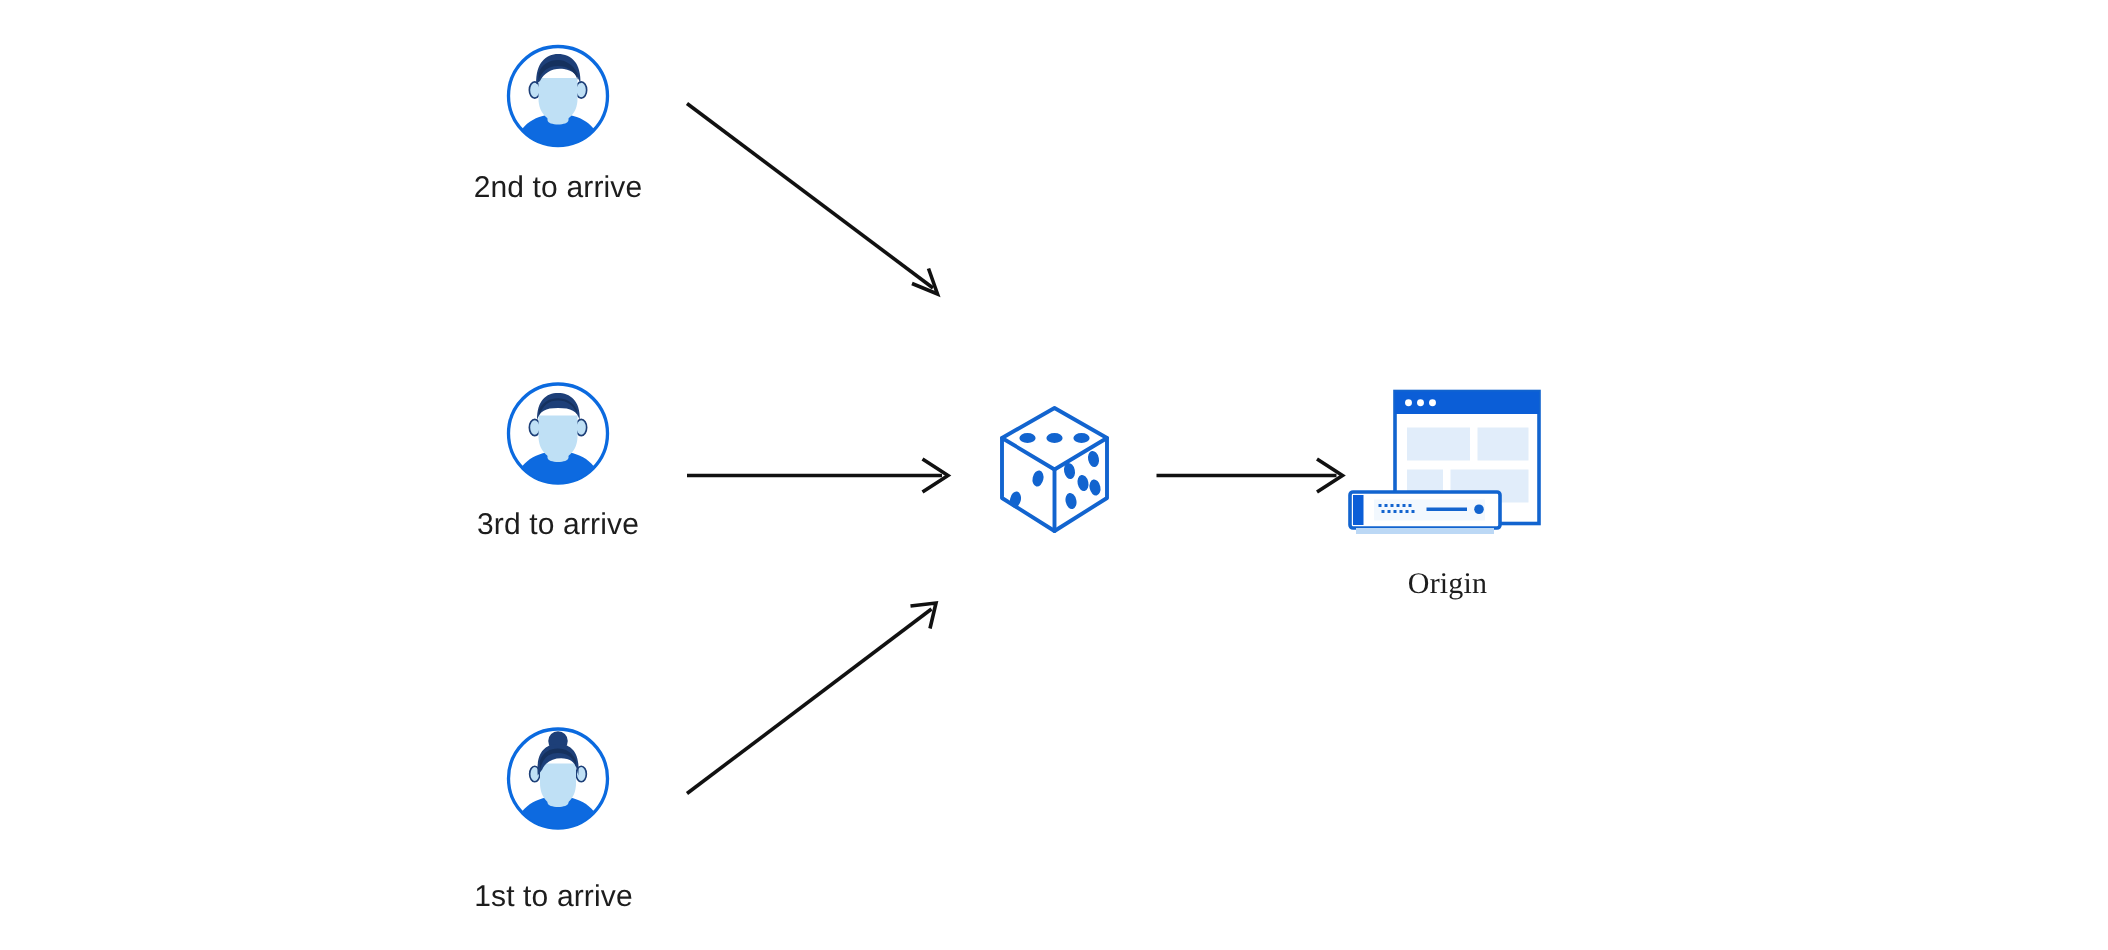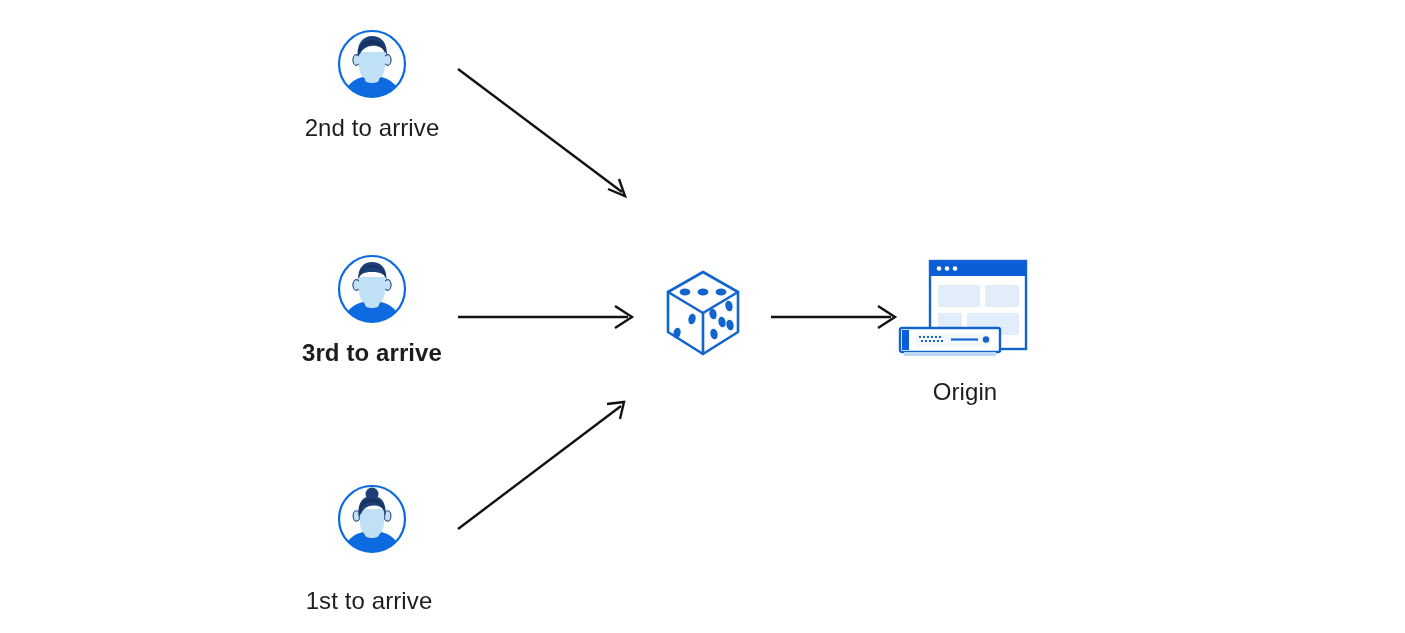--- a/index.html
+++ b/index.html
@@ -18,21 +18,21 @@
     background: #ffffff;
     overflow: hidden;
   }
   .node {
     position: absolute;
   }
   .node-label {
     position: absolute;
     width: 240px;
     text-align: center;
-    font-size: 24px;
+    font-size: 20px;
     color: #1d1d1d;
     font-family: "Liberation Sans", sans-serif;
     white-space: nowrap;
     letter-spacing: 0.1px;
   }
   .avatar {
     position: absolute;
     width: 72px;
     height: 72px;
   }
@@ -125,21 +125,21 @@
           <path d="M29 42 h14 v10 c0 4 -14 4 -14 0 z" fill="#bfe0f5"></path>
           <path d="M29 46 c4 3 10 3 14 0 v-4 h-14 z" fill="#9fd0ee"></path>
           <ellipse cx="20.5" cy="32" rx="3.6" ry="5.4" fill="#bfe0f5" stroke="#1d3f78" stroke-width="1.1"></ellipse>
           <ellipse cx="51.5" cy="32" rx="3.6" ry="5.4" fill="#bfe0f5" stroke="#1d3f78" stroke-width="1.1"></ellipse>
           <path d="M23 24 h26 v14 c0 9 -6 15 -13 15 c-7 0 -13 -6 -13 -15 z" fill="#bfe0f5"></path>
           <path d="M22 27 C22 14 28 9 36 9 C44 9 51 14 50.5 27 C48.5 21 45 19 36 19 C27.5 19 24 21 22 27 Z" fill="#1d3f78"></path>
           <path d="M23.5 24 C26 17 30 14 36 14 C42 14 46.5 17 48.5 23 L48.5 20 C46 15 41 12.5 36 12.5 C30.5 12.5 26 15 23.5 20 Z" fill="#15315e"></path>
         </g>
       </svg>
     </span>
-    <span class="node-label" style="left:-84px; top:86px;font-weight:bold;">3rd to arrive</span>
+    <span class="node-label" style="left:-84px; top:86px;">3rd to arrive</span>
   </div>
 
   <div class="node" style="left:336px; top:483px;">
     <span class="avatar" style="left:0; top:0;">
       <svg width="72" height="72" viewBox="0 0 72 72">
         <defs>
           <clipPath id="clipC">
               <circle cx="36" cy="36" r="33"></circle>
             </clipPath>
         </defs>
@@ -225,16 +225,16 @@
             <rect x="33" y="82" width="2" height="2"></rect>
               <rect x="37" y="82" width="2" height="2"></rect>
             <rect x="41" y="82" width="2" height="2"></rect>
               <rect x="45" y="82" width="2" height="2"></rect>
           </g>
           <line x1="55" y1="81.5" x2="82" y2="81.5" stroke="#1264cf" stroke-width="2.2"></line>
           <circle cx="90" cy="81.5" r="3.2" fill="#1264cf"></circle>
         </g>
       </svg>
     </span>
-    <span class="node-label" style="left:-51px; top:120px;">Origin</span>
+    <span class="node-label" style="left:-51px; top:120px;font-family:Liberation Serif, serif;">Origin</span>
   </div>
 
 </div>
 
 </body></html>

